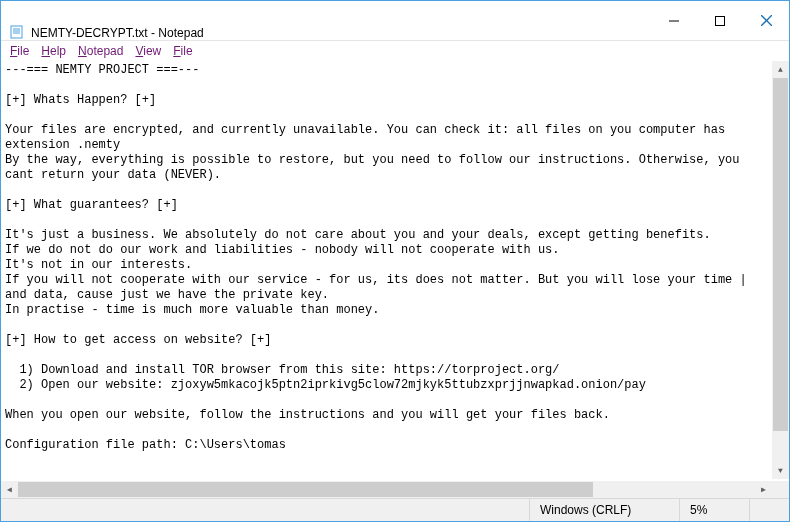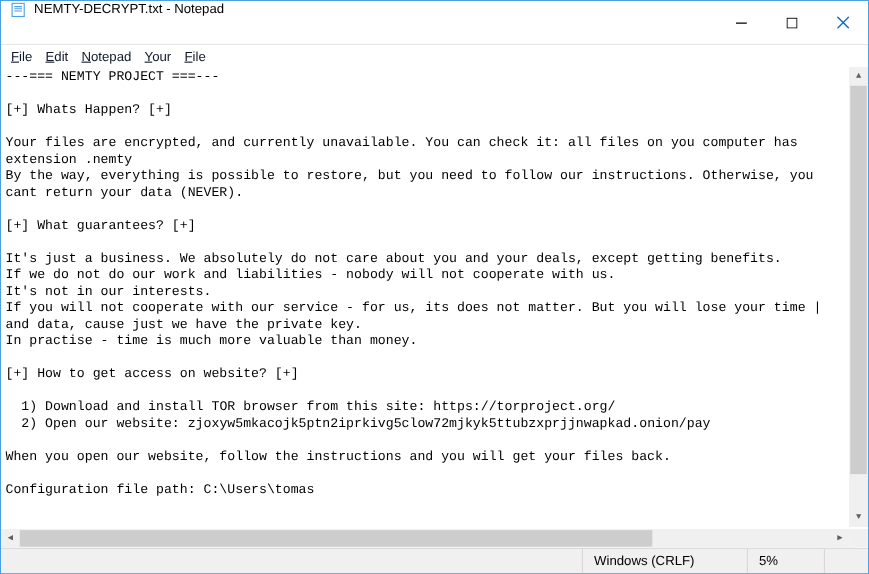--- a/index.html
+++ b/index.html
@@ -16,21 +16,21 @@
   background: #fff;
   border: 1px solid #4aa0e0;
   display: flex;
   flex-direction: column;
   position: relative;
 }
 .titlebar {
   height: 40px;
   background: #fff;
   display: flex;
-  align-items: flex-start;
+  align-items: flex-end;
   border-bottom: 1px solid #e5e5e5;
 }
 .title-icon {
   width: 16px; height: 16px;
   margin-left: 8px;
   display: flex; align-items: center; justify-content: center;
 }
 .title-text {
   font-size: 12px;
   margin-left: 6px;
@@ -49,21 +49,21 @@
 .win-btn svg { display: block; }
 .win-btn.close svg line { stroke: #1a6fb5; stroke-width: 1.2; }
 
 .menubar {
   height: 20px;
   background: #fff;
   display: flex;
   align-items: center;
   padding: 0 4px;
   font-size: 12px;
-  color: #0f172a;
+  color: #701a75;
   gap: 2px;
 }
 .menu-item { padding: 1px 5px; }
 .menu-item:first-letter { text-decoration: underline; }
 
 .content {
   flex: 1;
   background: #fff;
   font-family: Consolas, "Courier New", monospace;
   font-size: 12px;
@@ -152,23 +152,23 @@
         <svg width="11" height="11" viewBox="0 0 10 10">
             <line x1="0" y1="0" x2="10" y2="10"></line>
             <line x1="10" y1="0" x2="0" y2="10"></line>
           </svg>
       </div>
     </div>
   </div>
 
   <div class="menubar">
     <span class="menu-item">File</span>
-    <span class="menu-item">Edit</span>
+    <span class="menu-item">Help</span>
     <span class="menu-item">Notepad</span>
-    <span class="menu-item">Your</span>
+    <span class="menu-item">View</span>
     <span class="menu-item">File</span>
   </div>
 
   <div class="content">
     <div class="content-inner">---=== NEMTY PROJECT ===---
 
 [+] Whats Happen? [+]
 
 Your files are encrypted, and currently unavailable. You can check it: all files on you computer has extension .nemty
 By the way, everything is possible to restore, but you need to follow our instructions. Otherwise, you cant return your data (NEVER).

